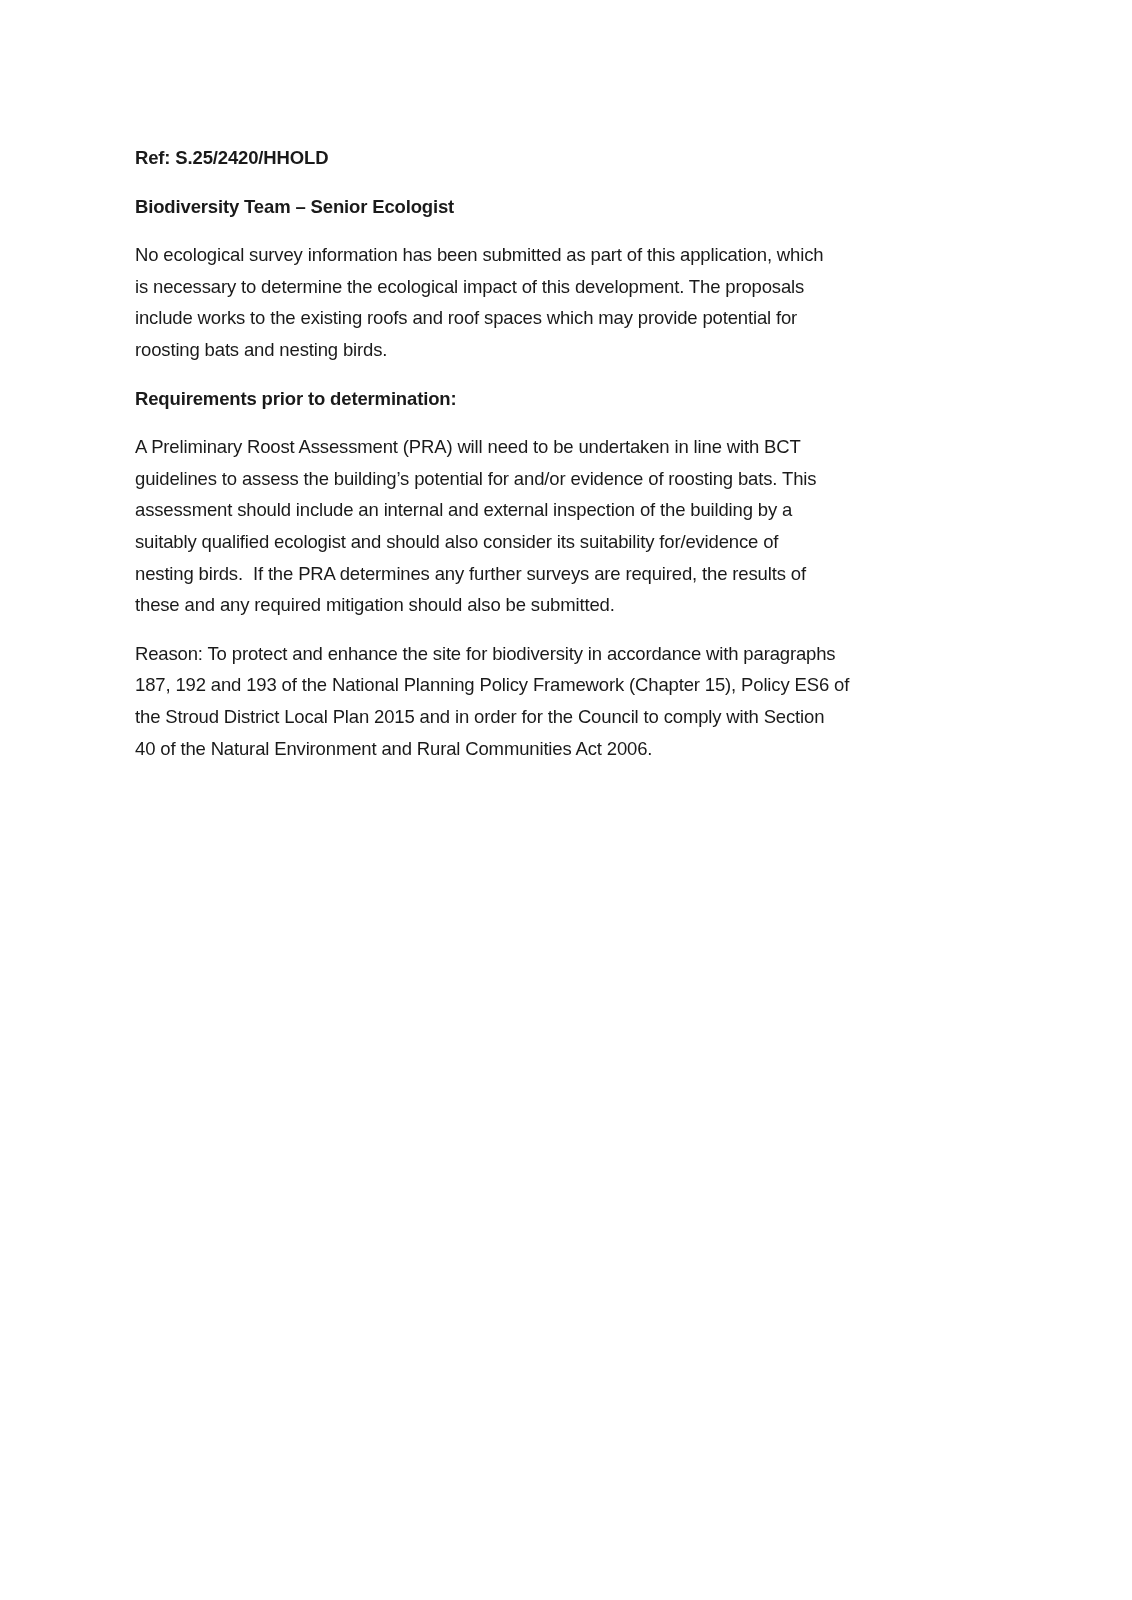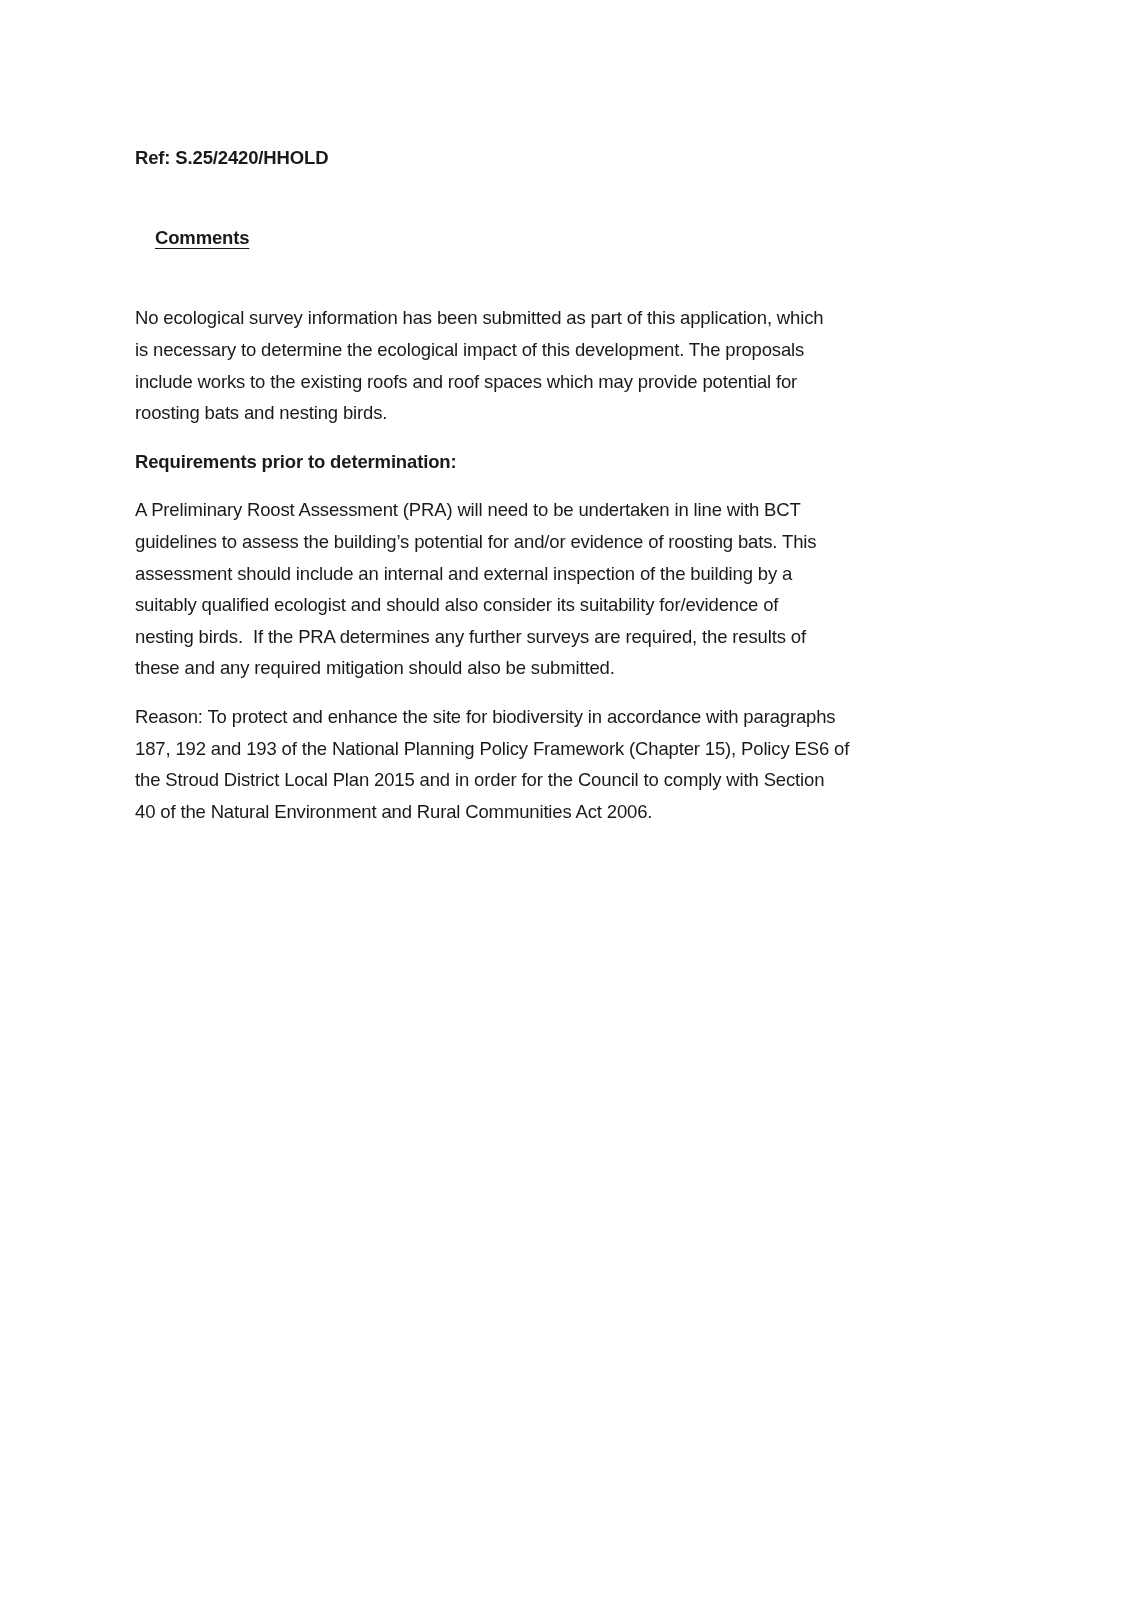--- a/index.html
+++ b/index.html
@@ -32,24 +32,22 @@
 </style>
 </head>
 <body>
 
 <div class="page">
 
   <p class="para bold">Ref: S.25/2420/HHOLD</p>
 
 
 
+  <p class="para bold">Biodiversity Team – Senior Ecologist</p>
 
-  <p class="para">
-    <span class="underline-heading">Comments</span>
-  </p>
 
   <p class="para">No ecological survey information has been submitted as part of this application, which
 is necessary to determine the ecological impact of this development. The proposals
 include works to the existing roofs and roof spaces which may provide potential for
 roosting bats and nesting birds.</p>
 
   <p class="para bold">Requirements prior to determination:</p>
 
   <p class="para">A Preliminary Roost Assessment (PRA) will need to be undertaken in line with BCT
 guidelines to assess the building’s potential for and/or evidence of roosting bats. This

